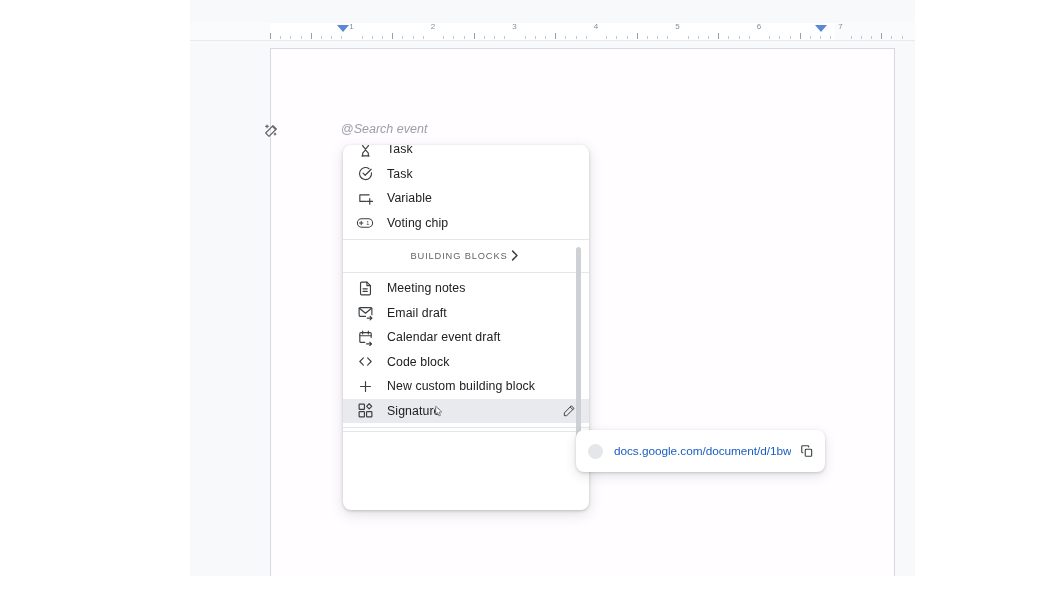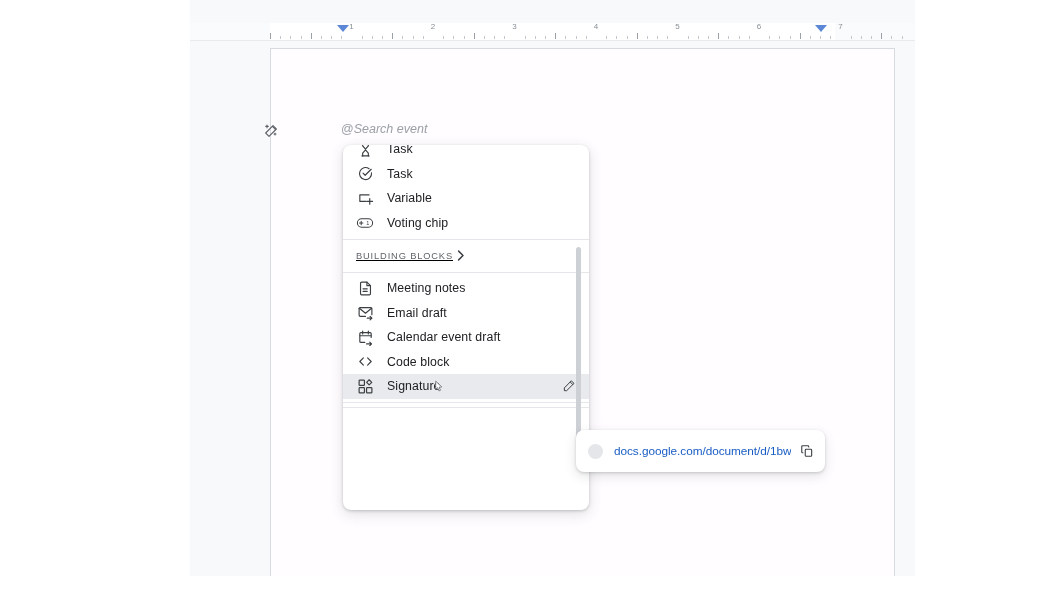--- a/index.html
+++ b/index.html
@@ -150,25 +150,24 @@
     left: 91px; top: 50%;
     transform: translateY(-50%);
     width: 11px; height: 12px;
     color: #5f6368;
   }
 
   .section-head {
     position: relative;
     display: flex;
     align-items: center;
-    justify-content: flex-start;
+    justify-content: center;
     height: 25px;
     padding: 0 12px 0 13px;
     box-sizing: border-box;
-    text-decoration: underline;
   }
   .section-head .sh-label {
     font-size: 9.3px;
     letter-spacing: .85px;
     color: #5f6368;
     font-weight: 400;
   }
   .section-head .chev { color: #3c4043; display: flex; }
 
   .menu-divider {
@@ -409,20 +408,28 @@
           </div>
           <div class="mi">
             <span class="ic">
               <svg width="17" height="17" viewBox="0 0 24 24" fill="none" stroke="#3c4043" stroke-width="1.65" stroke-linecap="round" stroke-linejoin="round">
                 <path d="M9 7 L4 12 L9 17"></path>
                 <path d="M15 7 L20 12 L15 17"></path>
               </svg>
             </span>
             <span class="lbl">Code block</span>
           </div>
+          <div class="mi">
+            <span class="ic">
+              <svg width="17" height="17" viewBox="0 0 24 24" fill="none" stroke="#3c4043" stroke-width="1.65" stroke-linecap="round" stroke-linejoin="round">
+                <path d="M12 5 V19 M5 12 H19"></path>
+              </svg>
+            </span>
+            <span class="lbl">New custom building block</span>
+          </div>
           <div class="mi selected">
             <span class="ic">
               <svg width="17" height="17" viewBox="0 0 24 24" fill="none" stroke="#3c4043" stroke-width="1.7" stroke-linecap="round" stroke-linejoin="round">
                 <rect x="3" y="3" width="7.5" height="7.5" rx="1"></rect>
                 <rect x="3" y="13.5" width="7.5" height="7.5" rx="1"></rect>
                 <rect x="13.5" y="13.5" width="7.5" height="7.5" rx="1"></rect>
                 <path d="M17.2 2.5 L20.8 6.1 L17.2 9.7 L13.6 6.1 Z"></path>
               </svg>
             </span>
             <span class="lbl">Signature</span>

